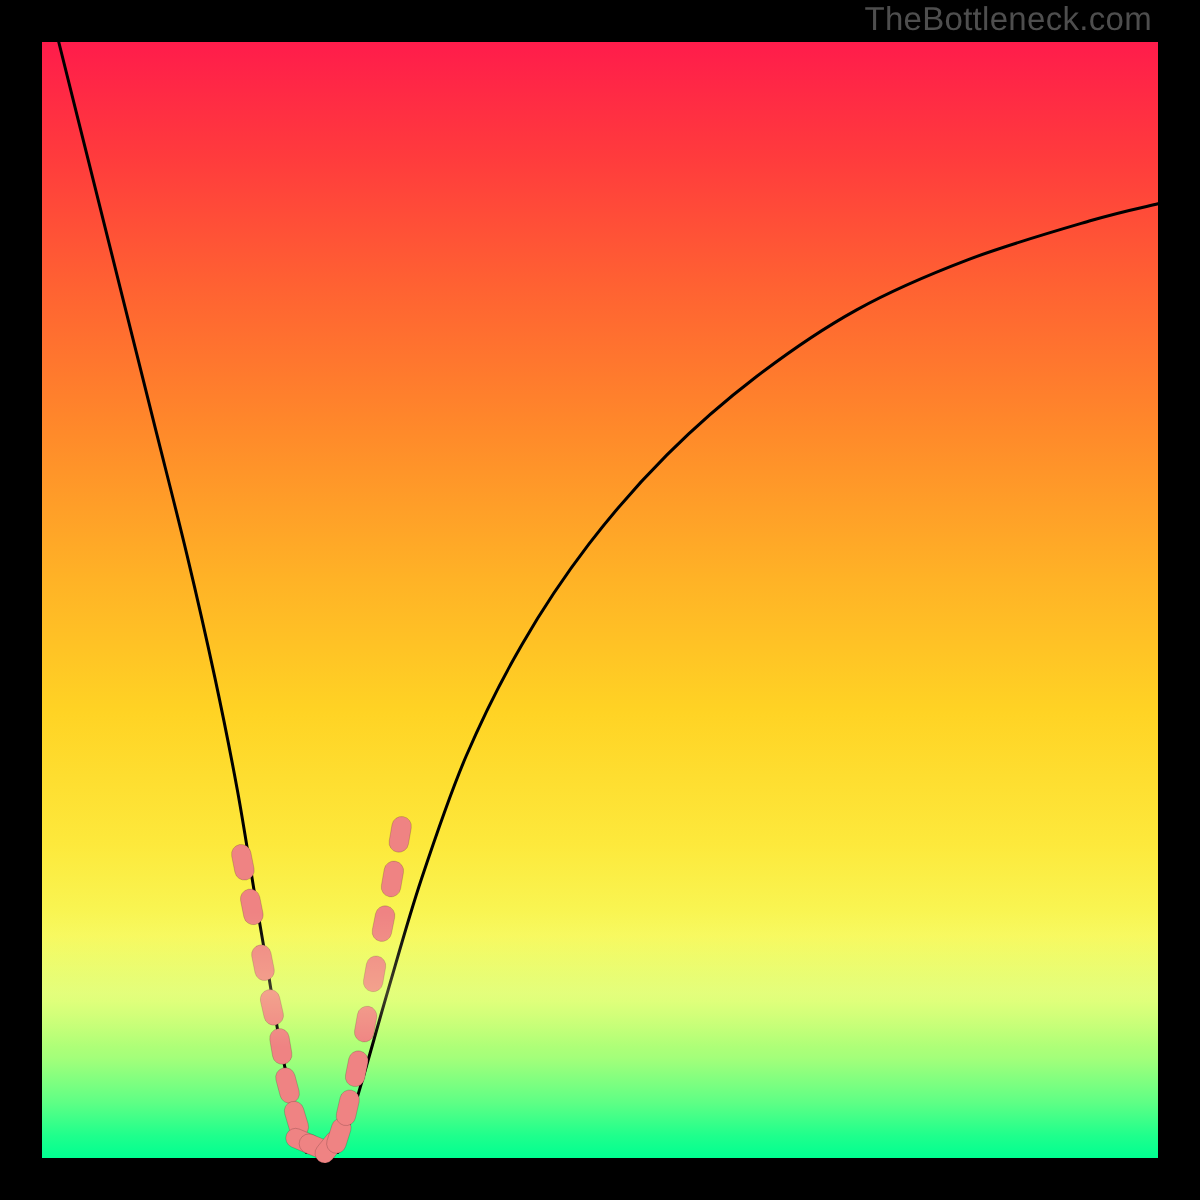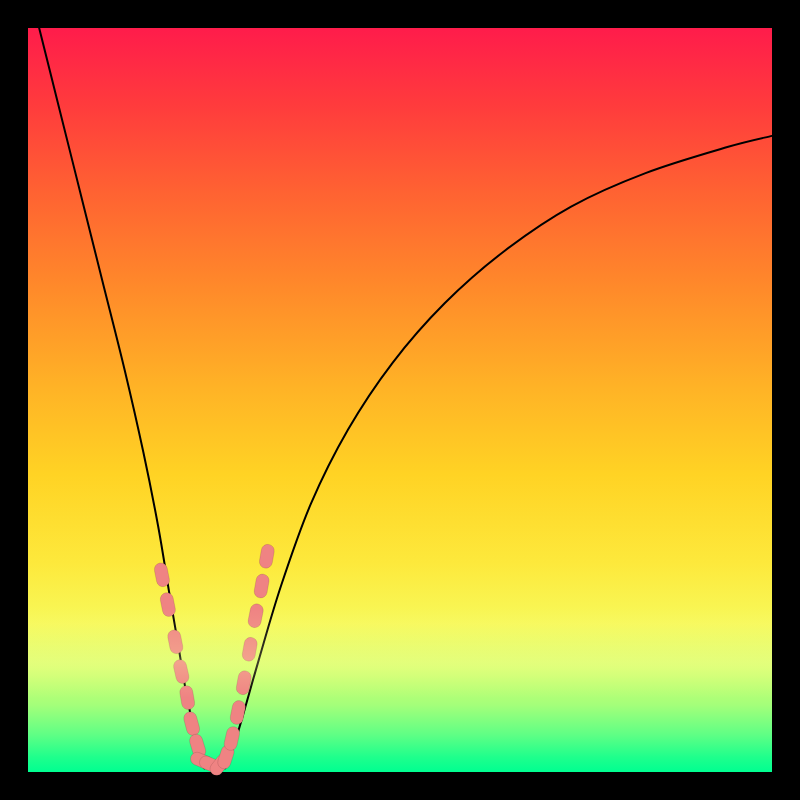--- a/index.html
+++ b/index.html
@@ -108,14 +108,15 @@
           <rect x="-12" y="-6.5" width="24" height="13" rx="6.5" class="bead" transform="translate(209.808 684.48) rotate(-78.69006752597979)"></rect>
           <rect x="-12" y="-6.5" width="24" height="13" rx="6.5" class="bead" transform="translate(215.76 654.72) rotate(-79.91940201245768)"></rect>
           <rect x="-12" y="-6.5" width="24" height="13" rx="6.5" class="bead" transform="translate(221.712 621.24) rotate(-79.91940201245768)"></rect>
           <rect x="-12" y="-6.5" width="24" height="13" rx="6.5" class="bead" transform="translate(227.664 587.76) rotate(-78.69006752597974)"></rect>
           <rect x="-12" y="-6.5" width="24" height="13" rx="6.5" class="bead" transform="translate(233.616 558) rotate(-80.07375449334829)"></rect>
           <rect x="-12" y="-6.5" width="24" height="13" rx="6.5" class="bead" transform="translate(238.824 528.24) rotate(-80.07375449334829)"></rect>
         </g>
       </svg>
   </div>
 
+  <div class="watermark">TheBottleneck.com</div>
 
 </div>
 
 </body></html>

